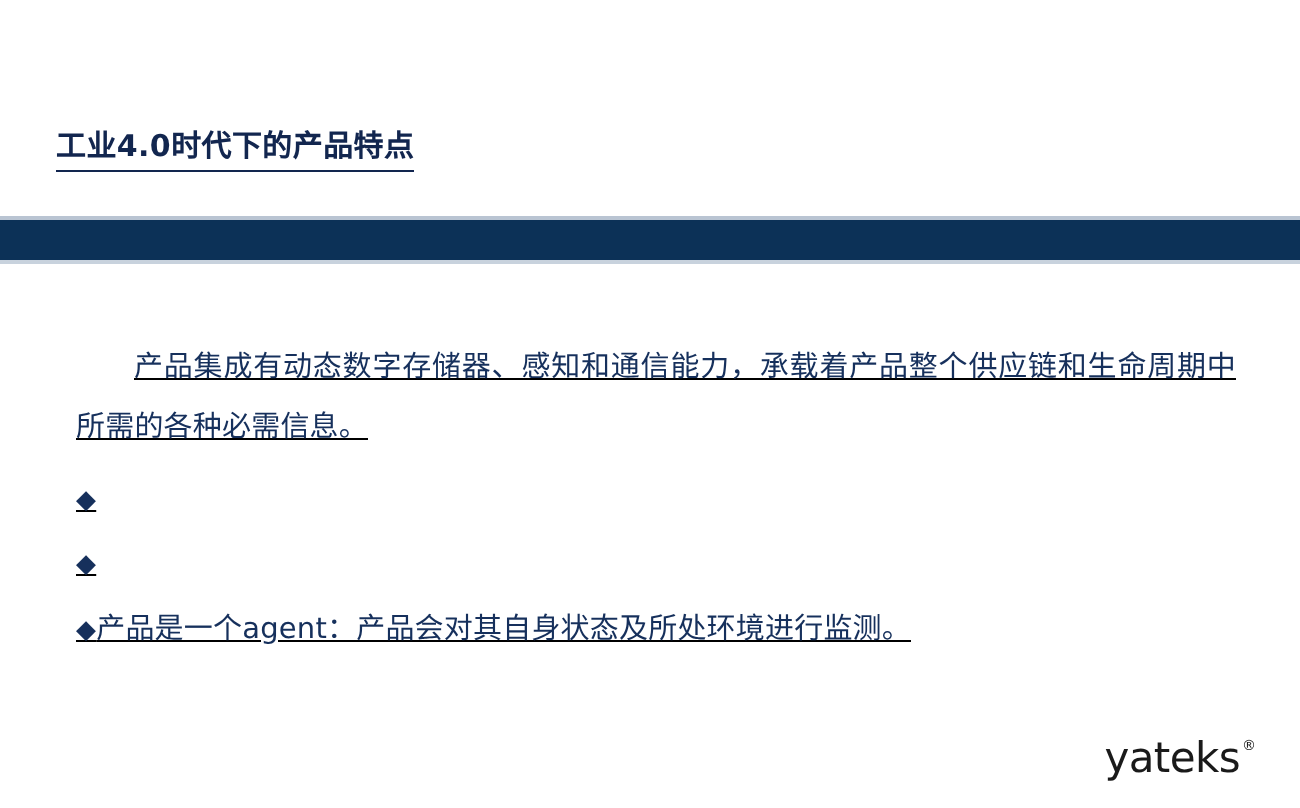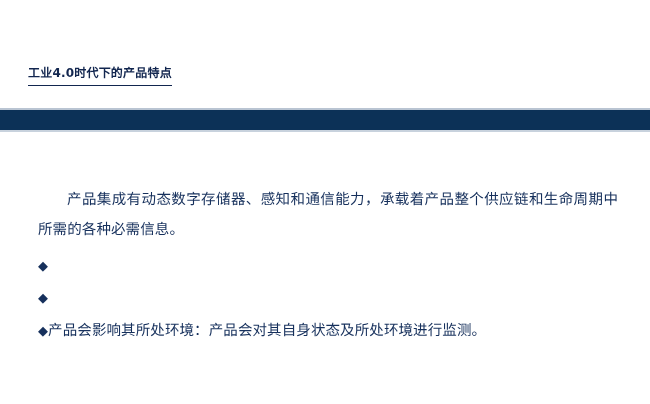--- a/index.html
+++ b/index.html
@@ -19,21 +19,21 @@
     overflow: hidden;
   }
 
   
   .title-block {
     position: absolute;
     left: 28px;
     top: 62px;
   }
   .slide-title {
-    font-size: 12px;
+    font-size: 15px;
     font-weight: bold;
     color: #12264f;
     letter-spacing: 0.2px;
     line-height: 22px;
     white-space: nowrap;
     border-bottom: 1.5px solid #12264f;
     padding-bottom: 1px;
     display: inline-block;
   }
 
@@ -60,22 +60,23 @@
     top: 130px;
     width: 650px;
     height: 2px;
     background: #c8d2dd;
   }
 
   
   .body-block {
     position: absolute;
     left: 38px;
-    top: 184px;
+    top: 169px;
     width: 580px;
+    text-decoration: underline;
   }
   .intro-paragraph {
     font-size: 14.5px;
     color: #16305c;
     line-height: 30px;
     text-indent: 2em;
     margin: 0 0 6px 0;
     text-align: justify;
     letter-spacing: 0.1px;
   }
@@ -146,20 +147,24 @@
 
     <ul class="bullet-list">
       <li class="bullet-item">
         <span class="bullet-marker">◆</span>
       </li>
       <li class="bullet-item">
         <span class="bullet-marker">◆</span>
       </li>
       <li class="bullet-item">
         <span class="bullet-marker">◆</span>
-        <span class="bullet-text">产品会影响其所处环境：产品会对其自身状态及所处环境进行监测。</span>
+        <span class="bullet-text">产品是一个agent：产品会对其自身状态及所处环境进行监测。</span>
       </li>
     </ul>
 
   </div>
 
+  <div class="logo-block">
+    <span class="logo-wordmark">yateks</span>
+    <span class="logo-tm">®</span>
+  </div>
 
 </div>
 
 </body></html>

